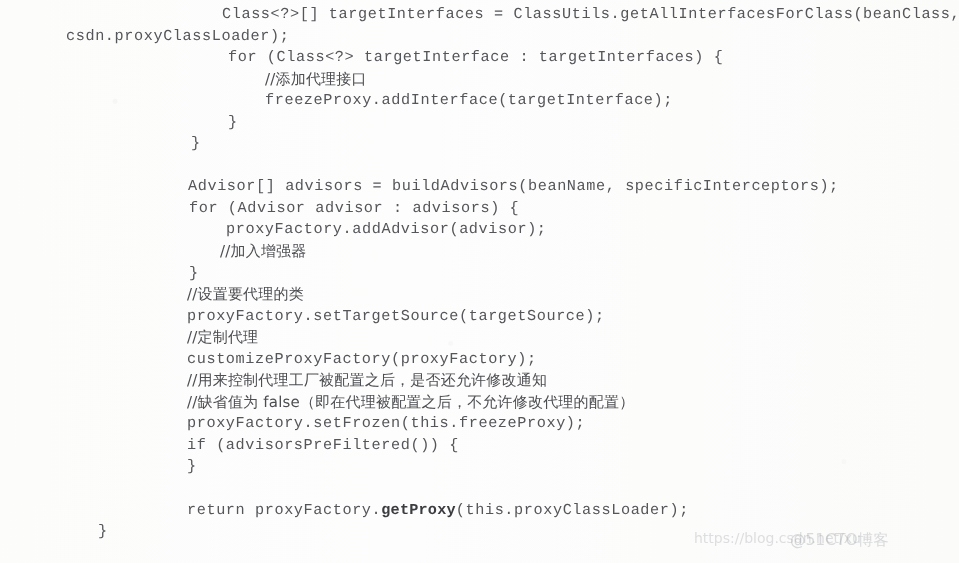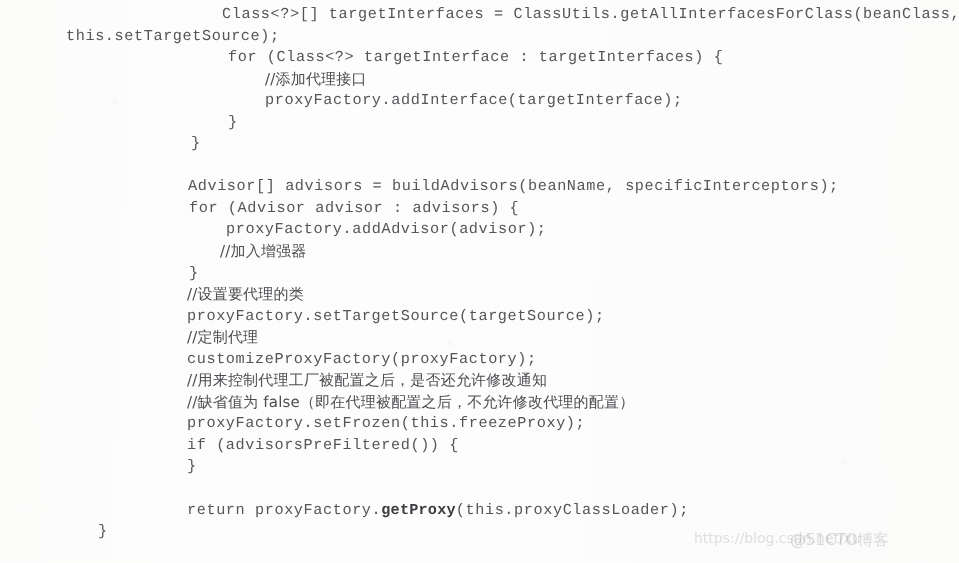--- a/index.html
+++ b/index.html
@@ -98,24 +98,24 @@
 </style>
 </head>
 <body>
 
 <div id="page">
 
   <div id="paper-texture"></div>
 
   <div id="code-block">
       <div class="code-line"><span class="seg" style="display: inline-block; width: 222px;"></span><span class="seg">Class&lt;?&gt;[] targetInterfaces = ClassUtils.getAllInterfacesForClass(beanClass,</span></div>
-      <div class="code-line"><span class="seg" style="display: inline-block; width: 66px;"></span><span class="seg">this.setTargetSource);</span></div>
+      <div class="code-line"><span class="seg" style="display: inline-block; width: 66px;"></span><span class="seg">csdn.proxyClassLoader);</span></div>
       <div class="code-line"><span class="seg" style="display: inline-block; width: 228px;"></span><span class="seg">for (Class&lt;?&gt; targetInterface : targetInterfaces) {</span></div>
       <div class="code-line"><span class="seg" style="display: inline-block; width: 265px;"></span><span class="seg cjk">//添加代理接口</span></div>
-      <div class="code-line"><span class="seg" style="display: inline-block; width: 265px;"></span><span class="seg">proxyFactory.addInterface(targetInterface);</span></div>
+      <div class="code-line"><span class="seg" style="display: inline-block; width: 265px;"></span><span class="seg">freezeProxy.addInterface(targetInterface);</span></div>
       <div class="code-line"><span class="seg" style="display: inline-block; width: 228px;"></span><span class="seg">}</span></div>
       <div class="code-line"><span class="seg" style="display: inline-block; width: 191px;"></span><span class="seg">}</span></div>
       <div class="code-line blank"><span class="seg" style="display: inline-block; width: 0px;"></span><span class="seg"></span></div>
       <div class="code-line"><span class="seg" style="display: inline-block; width: 188px;"></span><span class="seg">Advisor[] advisors = buildAdvisors(beanName, specificInterceptors);</span></div>
       <div class="code-line"><span class="seg" style="display: inline-block; width: 189px;"></span><span class="seg">for (Advisor advisor : advisors) {</span></div>
       <div class="code-line"><span class="seg" style="display: inline-block; width: 226px;"></span><span class="seg">proxyFactory.addAdvisor(advisor);</span></div>
       <div class="code-line"><span class="seg" style="display: inline-block; width: 220px;"></span><span class="seg cjk">//加入增强器</span></div>
       <div class="code-line"><span class="seg" style="display: inline-block; width: 189px;"></span><span class="seg">}</span></div>
       <div class="code-line"><span class="seg" style="display: inline-block; width: 187px;"></span><span class="seg cjk">//设置要代理的类</span></div>
       <div class="code-line"><span class="seg" style="display: inline-block; width: 187px;"></span><span class="seg">proxyFactory.setTargetSource(targetSource);</span></div>

